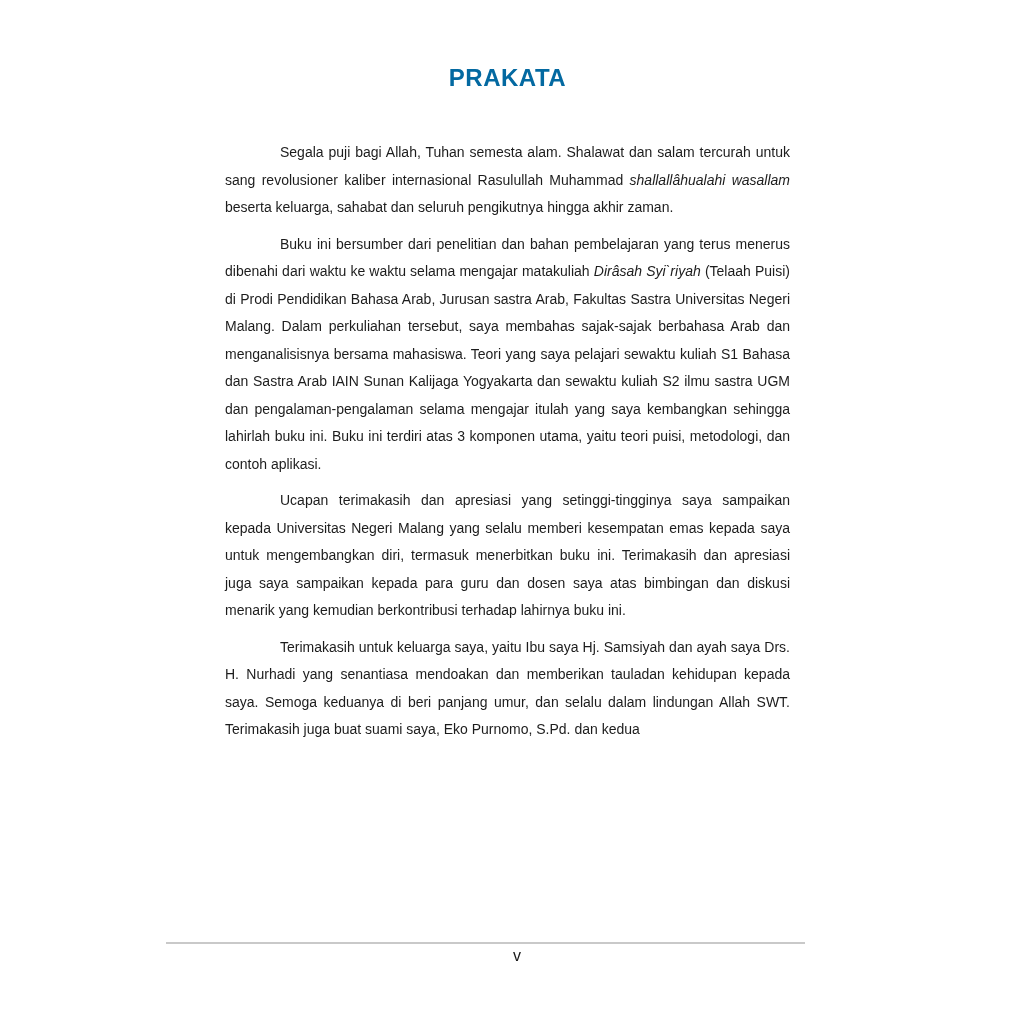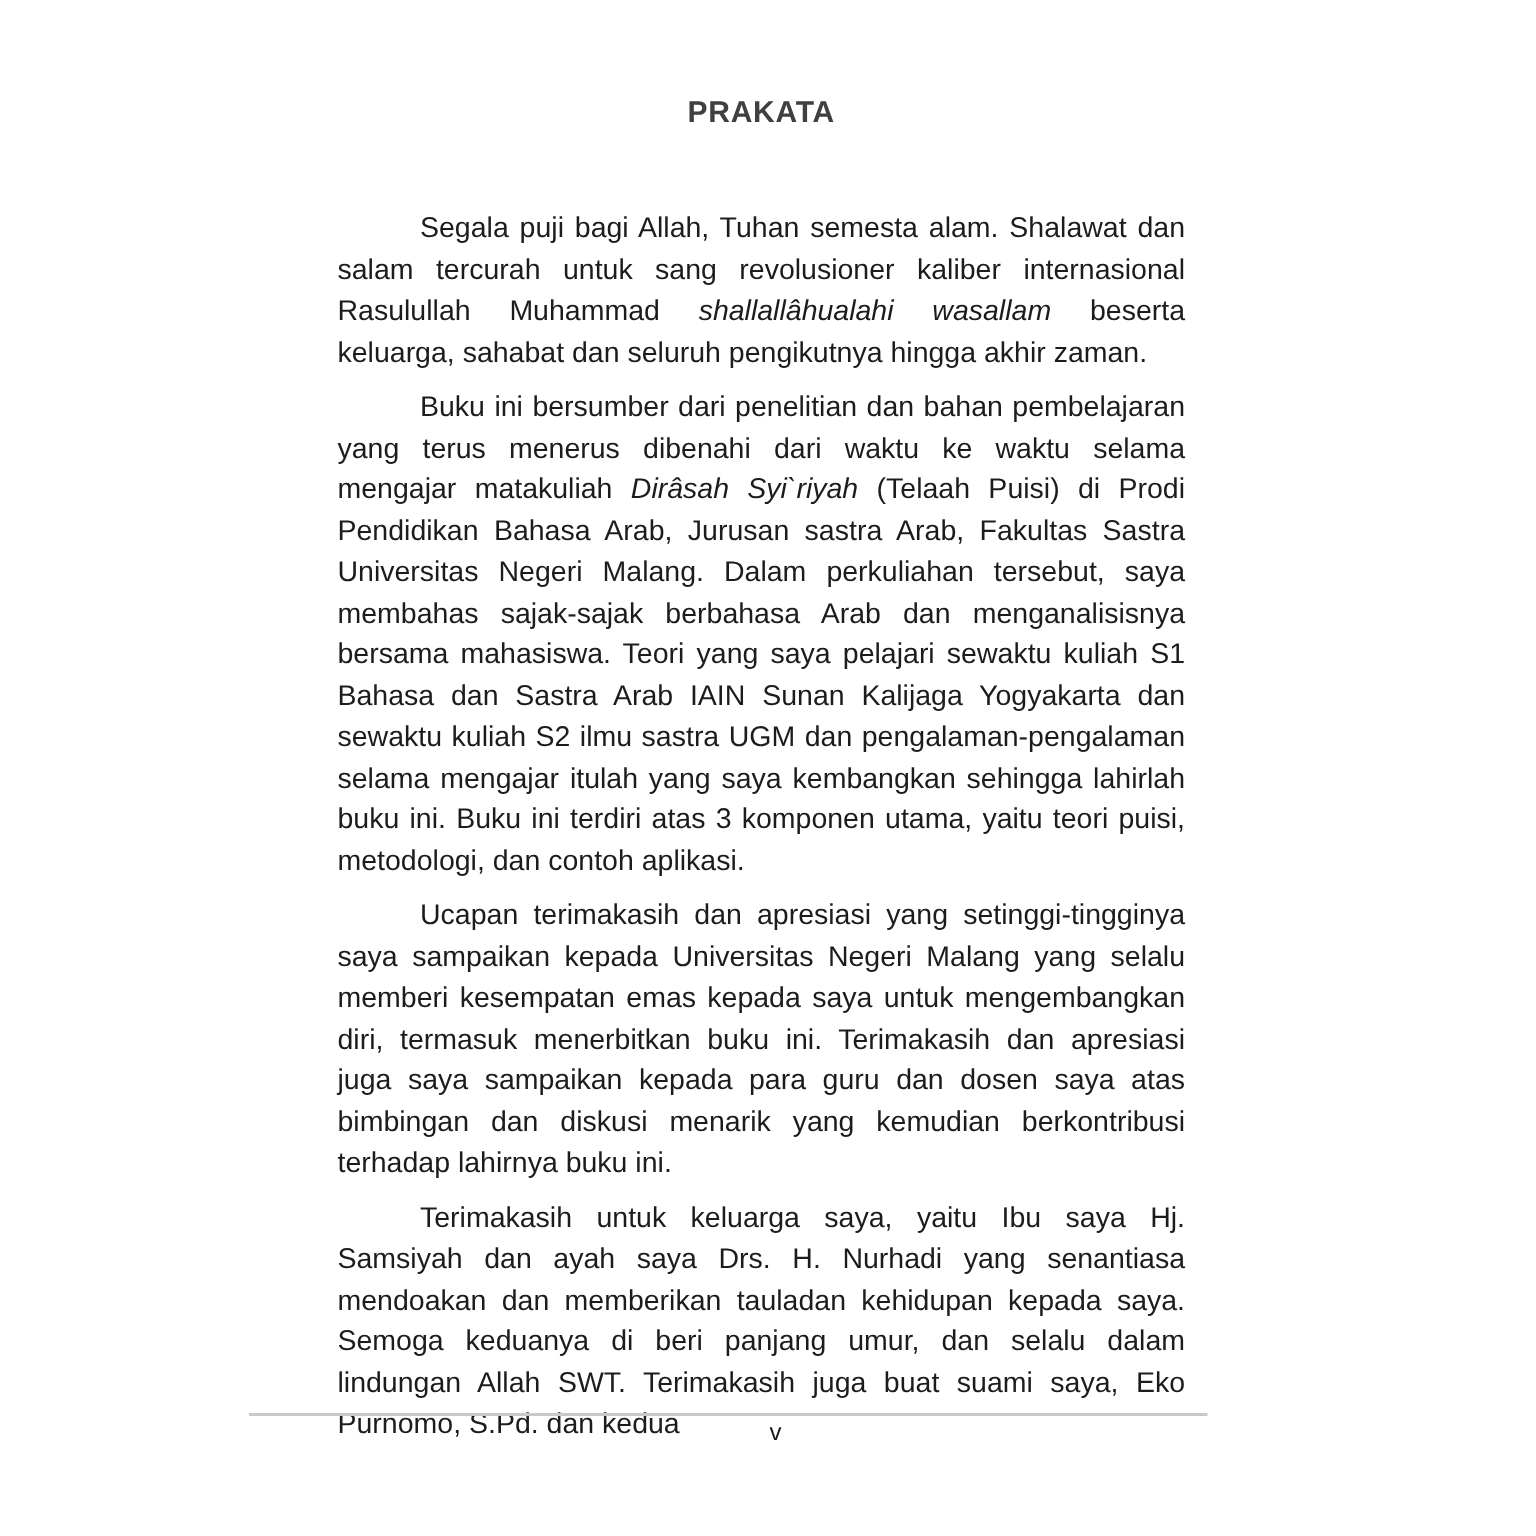--- a/index.html
+++ b/index.html
@@ -16,34 +16,34 @@
     font-family: "Liberation Sans", "DejaVu Sans", sans-serif;
     color: #1a1a1a;
   }
   .title {
     position: absolute;
     top: 64px;
     left: 225px;
     width: 565px;
     margin: 0;
     text-align: center;
-    font-size: 20px;
+    font-size: 24px;
     font-weight: bold;
     letter-spacing: 0.5px;
-    color: #404040;
+    color: #0369a1;
   }
   .content {
     position: absolute;
     top: 139px;
     left: 225px;
     width: 565px;
   }
   .content p {
     margin: 0 0 9px 0;
-    font-size: 19px;
+    font-size: 14px;
     line-height: 27.5px;
     text-align: justify;
     text-indent: 55px;
     color: #1c1c1c;
   }
   .content p span.italic {
     font-style: italic;
   }
   .footer-rule {
     position: absolute;

